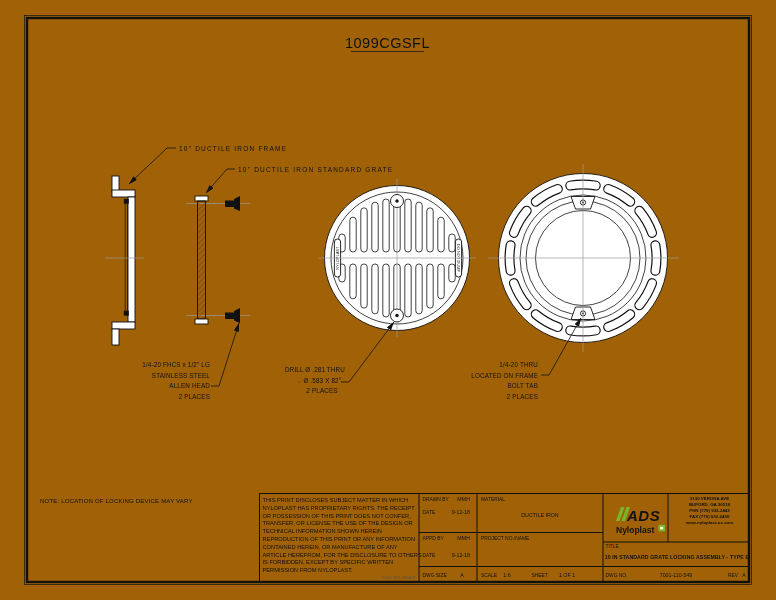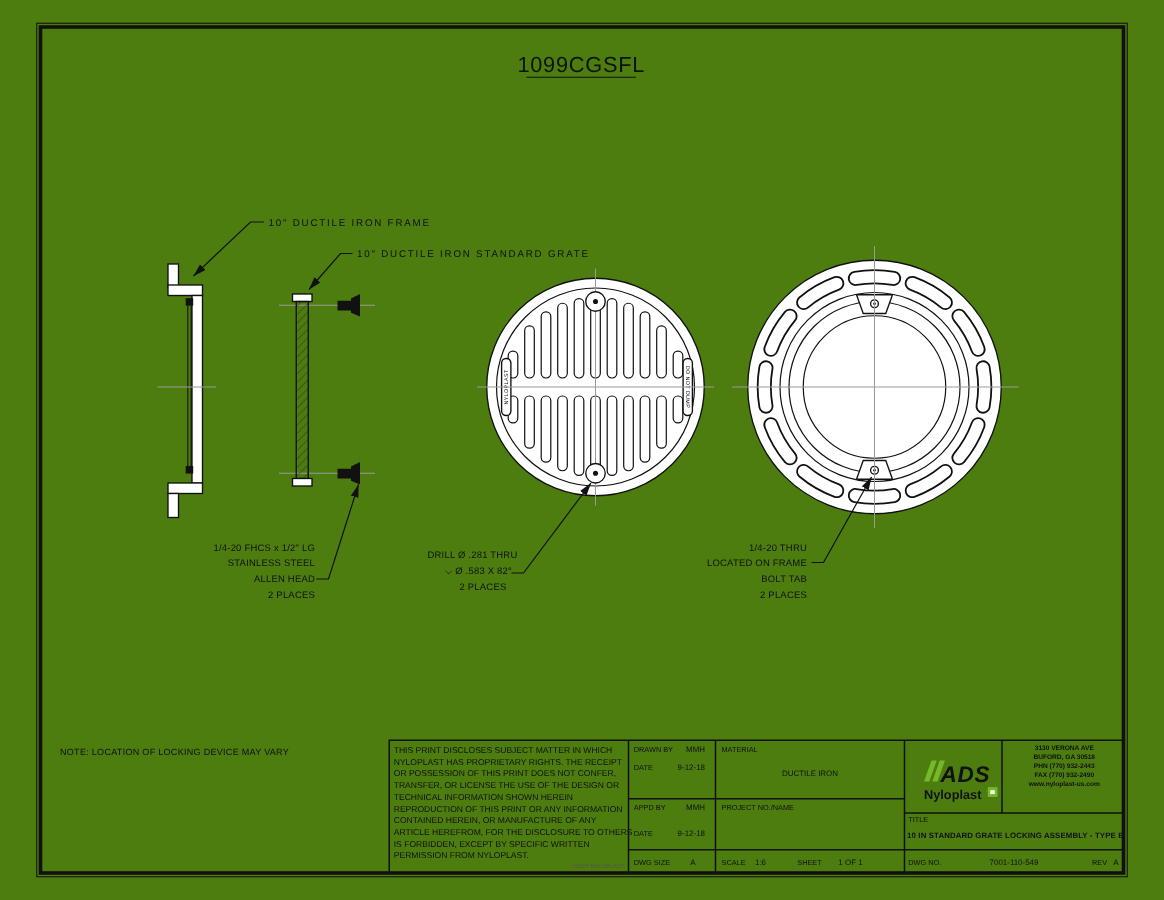--- a/index.html
+++ b/index.html
@@ -1,16 +1,16 @@
 <!DOCTYPE html>
 <html><head>
 <meta charset="utf-8">
 <style>
   html,body{margin:0;padding:0;background:#e8e8e8;}
-  #sheet{position:relative;width:776px;height:600px;background:#4d7c0f;overflow:hidden;
+  #sheet{position:relative;width:776px;height:600px;background:#a16207;overflow:hidden;
          font-family:"Liberation Sans",sans-serif;}
   svg{position:absolute;left:0;top:0;}
   svg text{fill:#111;font-family:"Liberation Sans",sans-serif;}
   .t-main{font-size:14.5px;letter-spacing:.5px;}
   .lbl{font-size:6.3px;letter-spacing:.15px;}
   .lbl-wide{font-size:6.5px;letter-spacing:1.2px;}
   .note{font-size:6px;letter-spacing:.2px;}
   .legal{font-size:5.7px;}
   .copy{font-size:3.8px;fill:#555;}
   .tb-lab{font-size:4.9px;}

